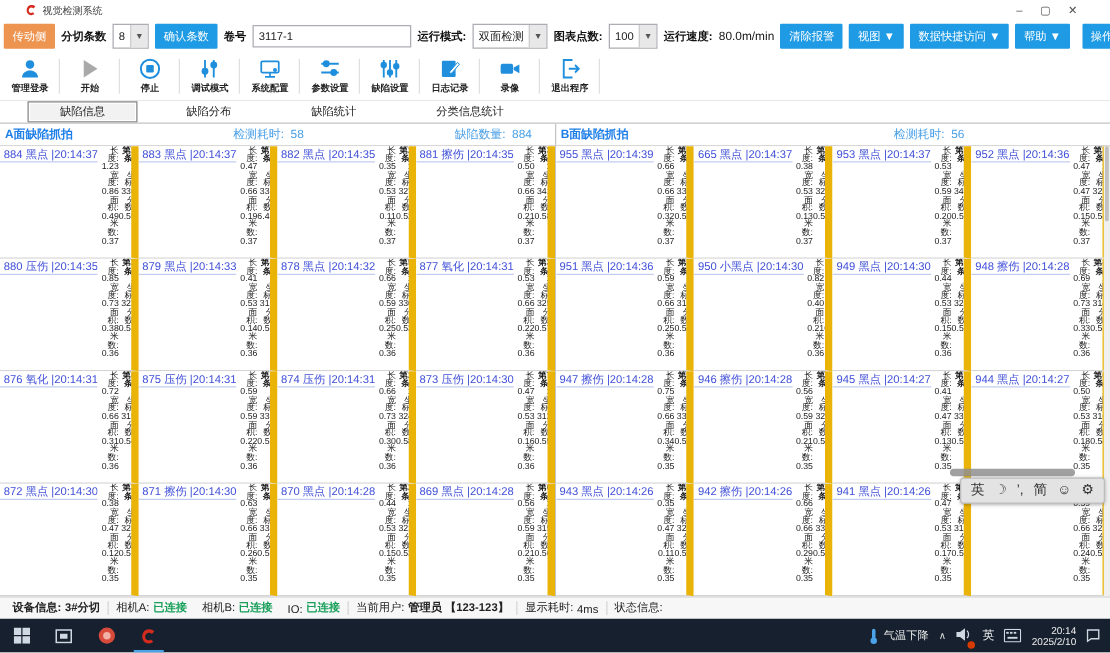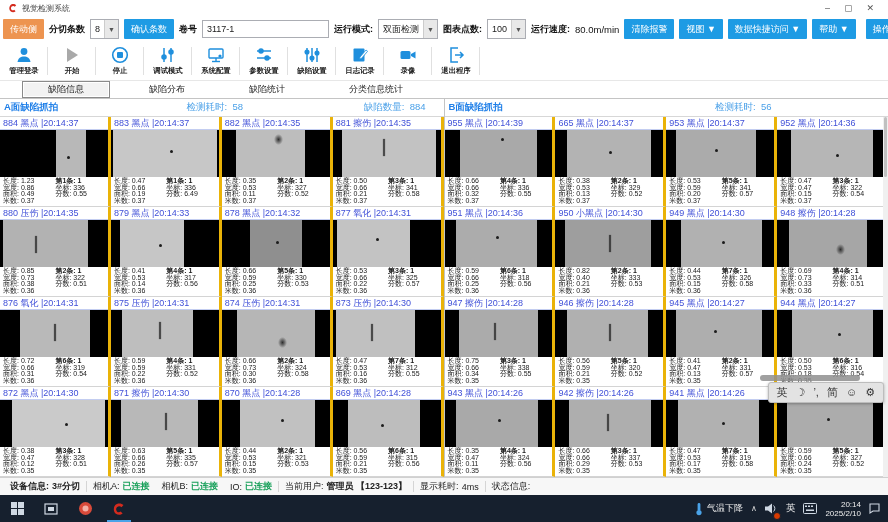--- a/index.html
+++ b/index.html
@@ -1,20 +1,20 @@
 <!DOCTYPE html>
 <html><head>
 <meta charset="utf-8">
 <style>
   html,body{margin:0;padding:0;background:#dcdcdc;}
   body{width:888px;height:522px;overflow:hidden;font-family:"Liberation Sans","DejaVu Sans",sans-serif;position:relative;-webkit-font-smoothing:antialiased;}
   .app{width:888px;height:522px;display:flex;flex-direction:column;background:#fff;position:relative;}
 
   
-  .titlebar{height:16px;display:flex;align-items:center;padding:0 8px;background:#fff;flex:0 0 auto;}
+  .titlebar{height:16px;display:flex;align-items:center;padding:0 20px;background:#fff;flex:0 0 auto;}
   .logo{width:10px;height:10px;margin-right:4px;}
   .title-text{font-size:8px;color:#444;flex:1;}
   .win-controls{display:flex;gap:14px;margin-right:6px;color:#555;font-size:9px;line-height:16px;}
   .win-controls span{cursor:default;}
 
   
   .toolbar{height:26px;display:flex;align-items:center;gap:5px;padding:0 3px;background:#fff;flex:0 0 auto;white-space:nowrap;}
   .btn{border:none;color:#fff;background:#1e9be4;font-size:9px;height:20px;padding:0 7px;border-radius:1px;font-family:inherit;}
   .btn.orange{background:#ed9450;}
   .lab{font-size:9px;color:#111;font-weight:bold;}
@@ -42,21 +42,21 @@
 
   
   .panels{flex:1;display:flex;border-top:1px solid #c4c4c4;position:relative;min-height:0;}
   .panel{width:524px;display:flex;flex-direction:column;min-height:0;}
   .panel+.panel{border-left:1px solid #c4c4c4;}
   .phdr{height:17px;display:flex;align-items:center;font-size:9.5px;border-bottom:1px solid #d7d7d7;flex:0 0 auto;}
   .phdr .ptitle{color:#1f7fe8;font-weight:bold;padding-left:4px;width:150px;}
   .phdr .pmid{color:#4aa0e8;flex:1;text-align:center;}
   .phdr .pright{color:#4aa0e8;width:150px;text-align:right;padding-right:18px;}
   .grid{flex:1;display:grid;grid-template-columns:repeat(4,1fr);grid-template-rows:repeat(4,1fr);min-height:0;}
-  .cell{border-right:3px solid #eab308;border-bottom:1px solid #d4d4d4;display:flex;flex-direction:column;overflow:hidden;background:#fff;}
+  .cell{border-right:6px solid #eab308;border-bottom:1px solid #d4d4d4;display:flex;flex-direction:row;overflow:hidden;background:#fff;text-align:right;}
   .cell-hdr{height:12px;line-height:12px;font-size:9px;color:#4050d8;padding-left:3px;border-bottom:1px solid #c3cdf0;white-space:nowrap;overflow:hidden;flex:0 0 auto;}
   .cell-img{height:47px;background:#000;position:relative;flex:0 0 auto;overflow:hidden;}
   .band{position:absolute;top:0;bottom:0;}
   .defect{position:absolute;}
   .defect.dot{width:3px;height:3px;border-radius:50%;background:#1c1c1c;}
   .defect.streak{width:2px;height:17px;background:rgba(35,35,35,.75);box-shadow:0 0 1px 0 #333;}
   .defect.smudge{width:9px;height:11px;background:radial-gradient(closest-side,#2e2e2e,rgba(46,46,46,0));}
   .cell-meta{flex:1;display:flex;font-size:7px;color:#1a1a1a;padding:1px 0 0 3px;line-height:6.6px;min-height:0;}
   .m-l{width:50%;}
   .m-r{flex:1;}

